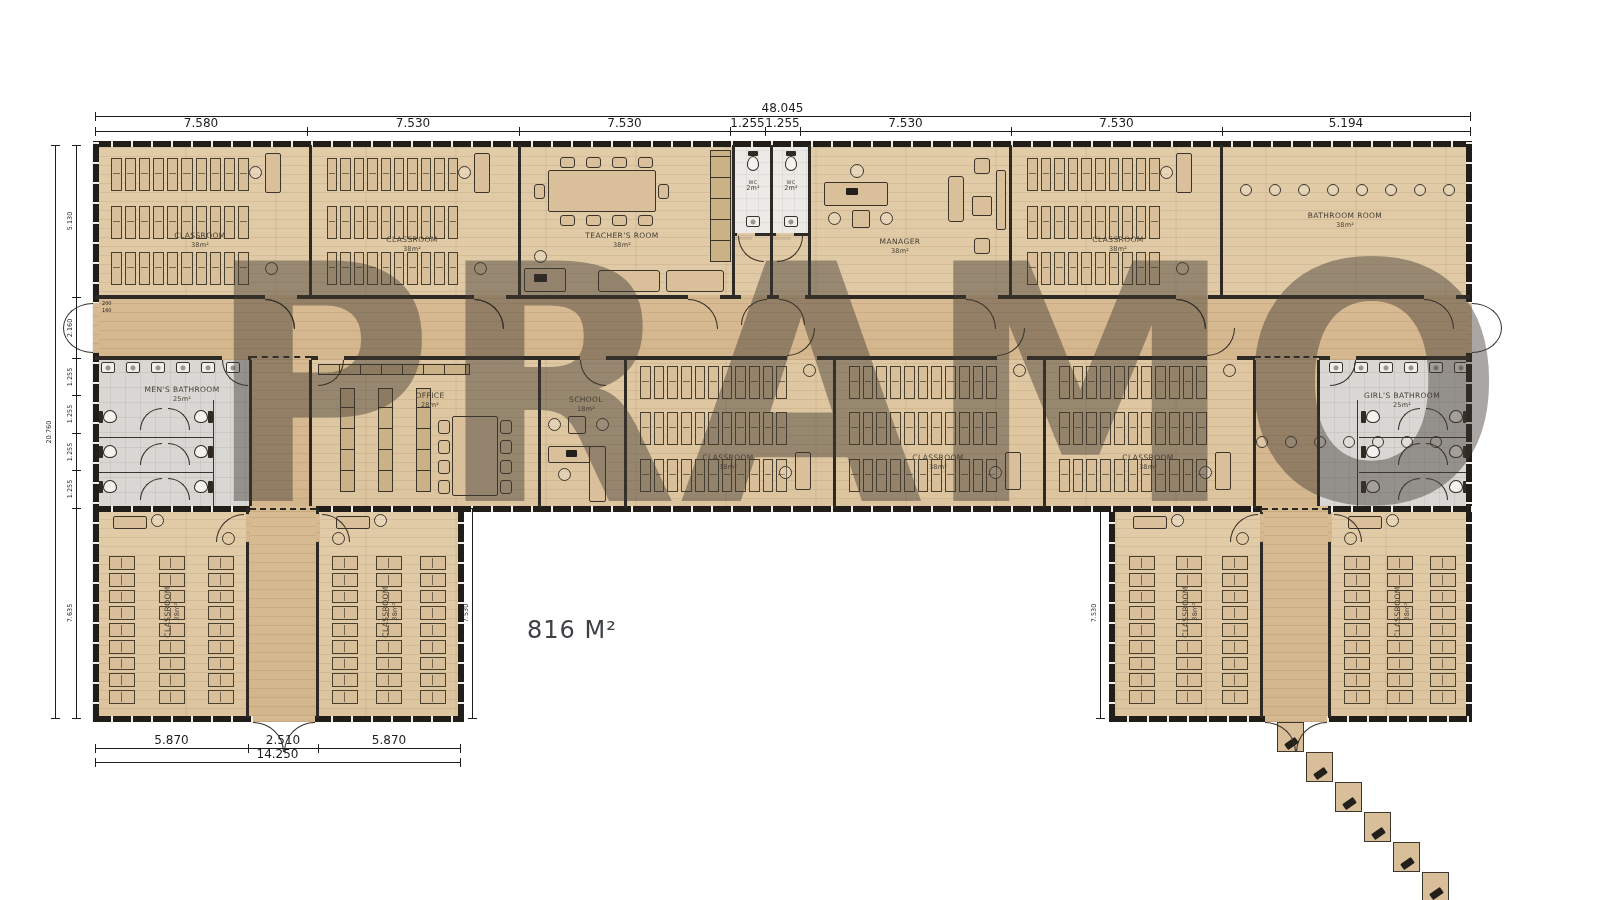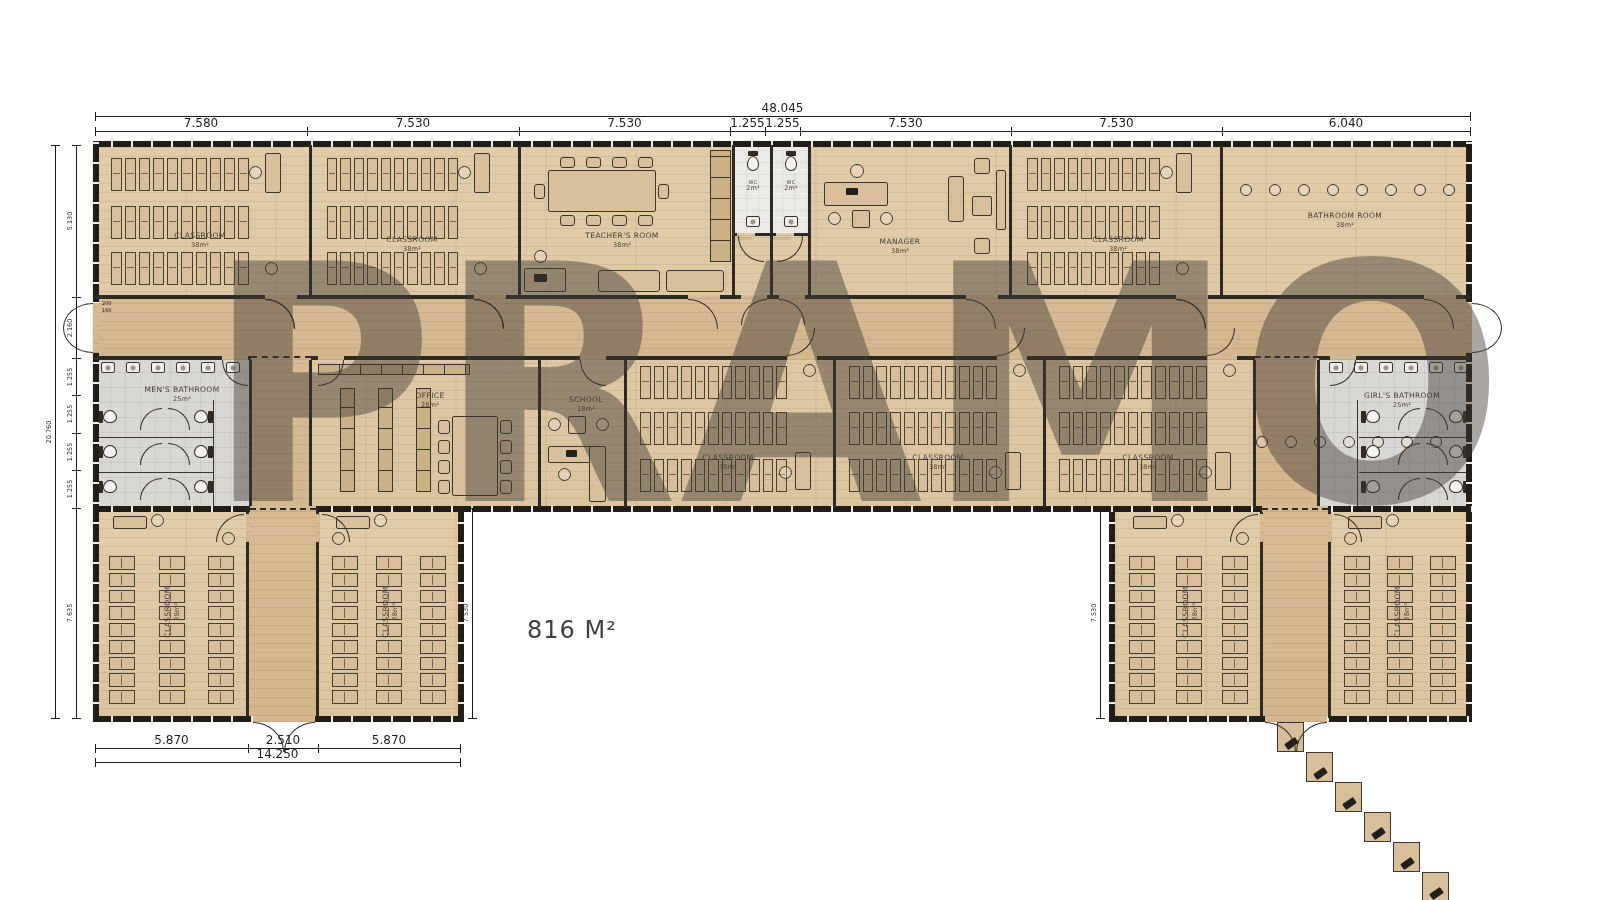--- a/index.html
+++ b/index.html
@@ -852,21 +852,21 @@
     <div class="a tick" style="left: 1011px; top: 127px; width: 1px; height: 9px;"></div>
     <div class="a tick" style="left: 1222px; top: 127px; width: 1px; height: 9px;"></div>
     <div class="a tick" style="left: 1470px; top: 127px; width: 1px; height: 9px;"></div>
     <div class="dlab" style="left: 201px; top: 130px;">7.580</div>
     <div class="dlab" style="left: 413px; top: 130px;">7.530</div>
     <div class="dlab" style="left: 624.5px; top: 130px;">7.530</div>
     <div class="dlab" style="left: 747.5px; top: 130px;">1.255</div>
     <div class="dlab" style="left: 782.5px; top: 130px;">1.255</div>
     <div class="dlab" style="left: 905.5px; top: 130px;">7.530</div>
     <div class="dlab" style="left: 1116.5px; top: 130px;">7.530</div>
-    <div class="dlab" style="left: 1346px; top: 130px;">6.040</div>
+    <div class="dlab" style="left: 1346px; top: 130px;">5.194</div>
     <div class="a dl" style="left: 55px; top: 145px; width: 1px; height: 573px;"></div>
     <div class="a tick" style="left: 51px; top: 145px; width: 9px; height: 1px;"></div>
     <div class="a tick" style="left: 51px; top: 718px; width: 9px; height: 1px;"></div>
     <div class="dlabv" style="left: 49px; top: 431.5px;">20.760</div>
     <div class="a dl" style="left: 76px; top: 145px; width: 1px; height: 573px;"></div>
     <div class="a tick" style="left: 72px; top: 145px; width: 9px; height: 1px;"></div>
     <div class="a tick" style="left: 72px; top: 297px; width: 9px; height: 1px;"></div>
     <div class="a tick" style="left: 72px; top: 358px; width: 9px; height: 1px;"></div>
     <div class="a tick" style="left: 72px; top: 395px; width: 9px; height: 1px;"></div>
     <div class="a tick" style="left: 72px; top: 433px; width: 9px; height: 1px;"></div>

